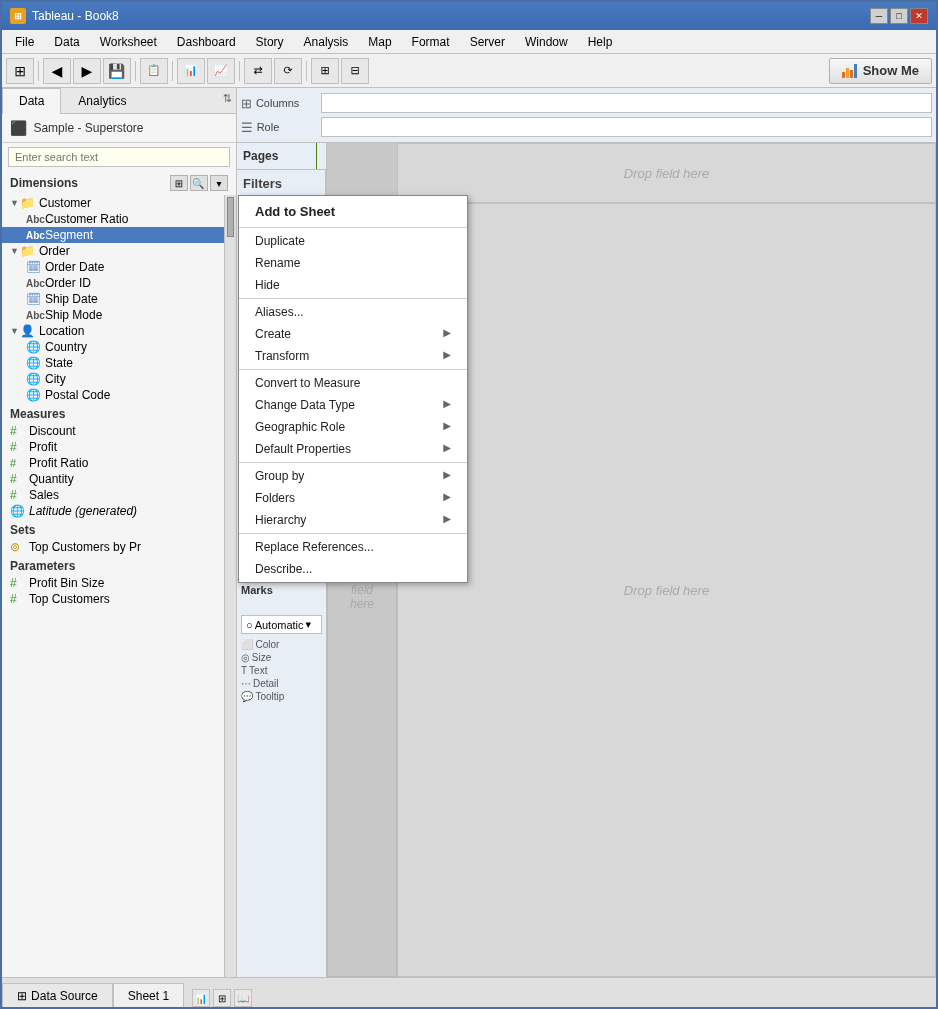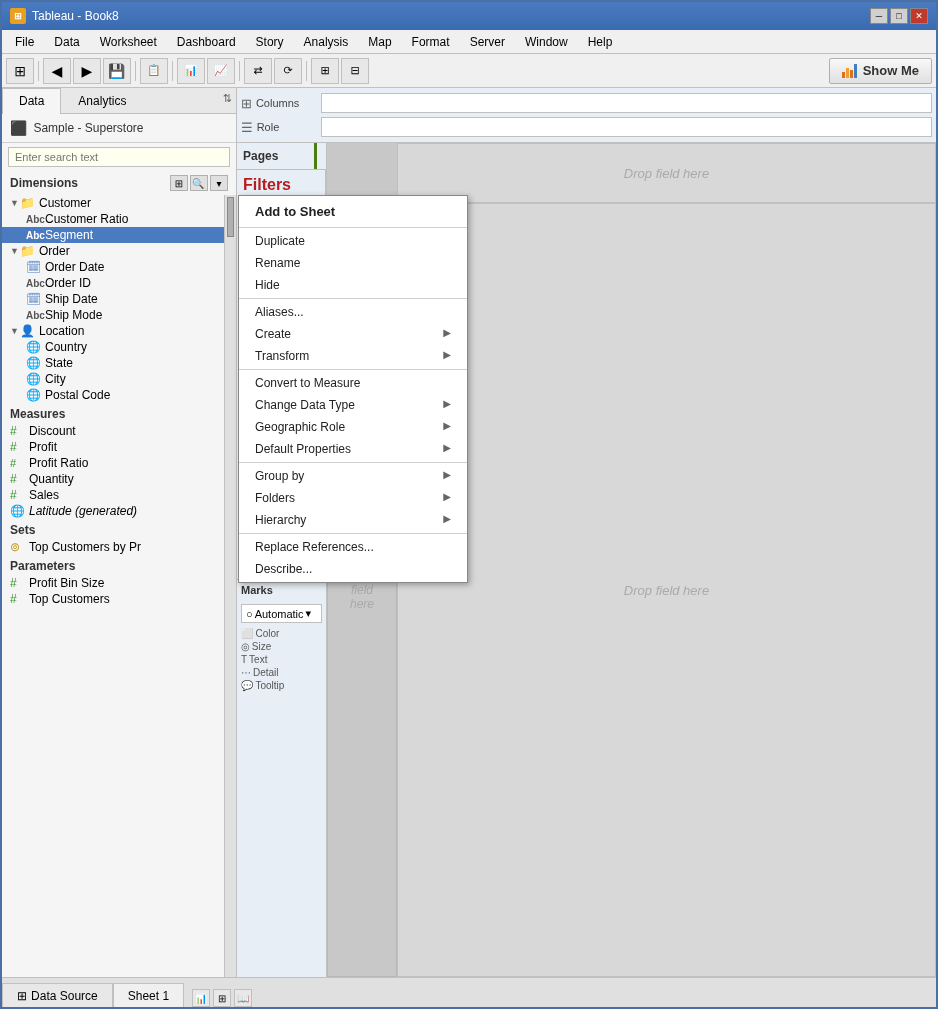--- a/index.html
+++ b/index.html
@@ -373,49 +373,49 @@
     .shelf-drop-area {
       flex: 1;
       height: 20px;
       background: white;
       border: 1px solid #c0c0c0;
     }
     
     .pages-section {
       width: 80px;
       background: #e8eef5;
-      border-right: 3px solid #4d7c0f;
+      border-right: 1px solid #4d7c0f;
       padding: 6px;
     }
     
     .pages-label {
       font-size: 12px;
       font-weight: bold;
       color: #333;
     }
     
     .filters-section {
       flex: 1;
       background: #e8eef5;
       border-right: 1px solid #c0c0c0;
       padding: 6px;
       min-height: 60px;
     }
     
     .filters-label {
-      font-size: 16px;
+      font-size: 13px;
       font-weight: bold;
-      color: #b91c1c;
+      color: #404040;
     }
     
     .marks-label {
       font-size: 11px;
       font-weight: bold;
       color: #333;
-      margin-bottom: 8px;
+      margin-bottom: 19px;
     }
     
     .marks-type {
       background: white;
       border: 1px solid #c0c0c0;
       padding: 2px 4px;
       font-size: 11px;
       display: flex;
       align-items: center;
       gap: 2px;

